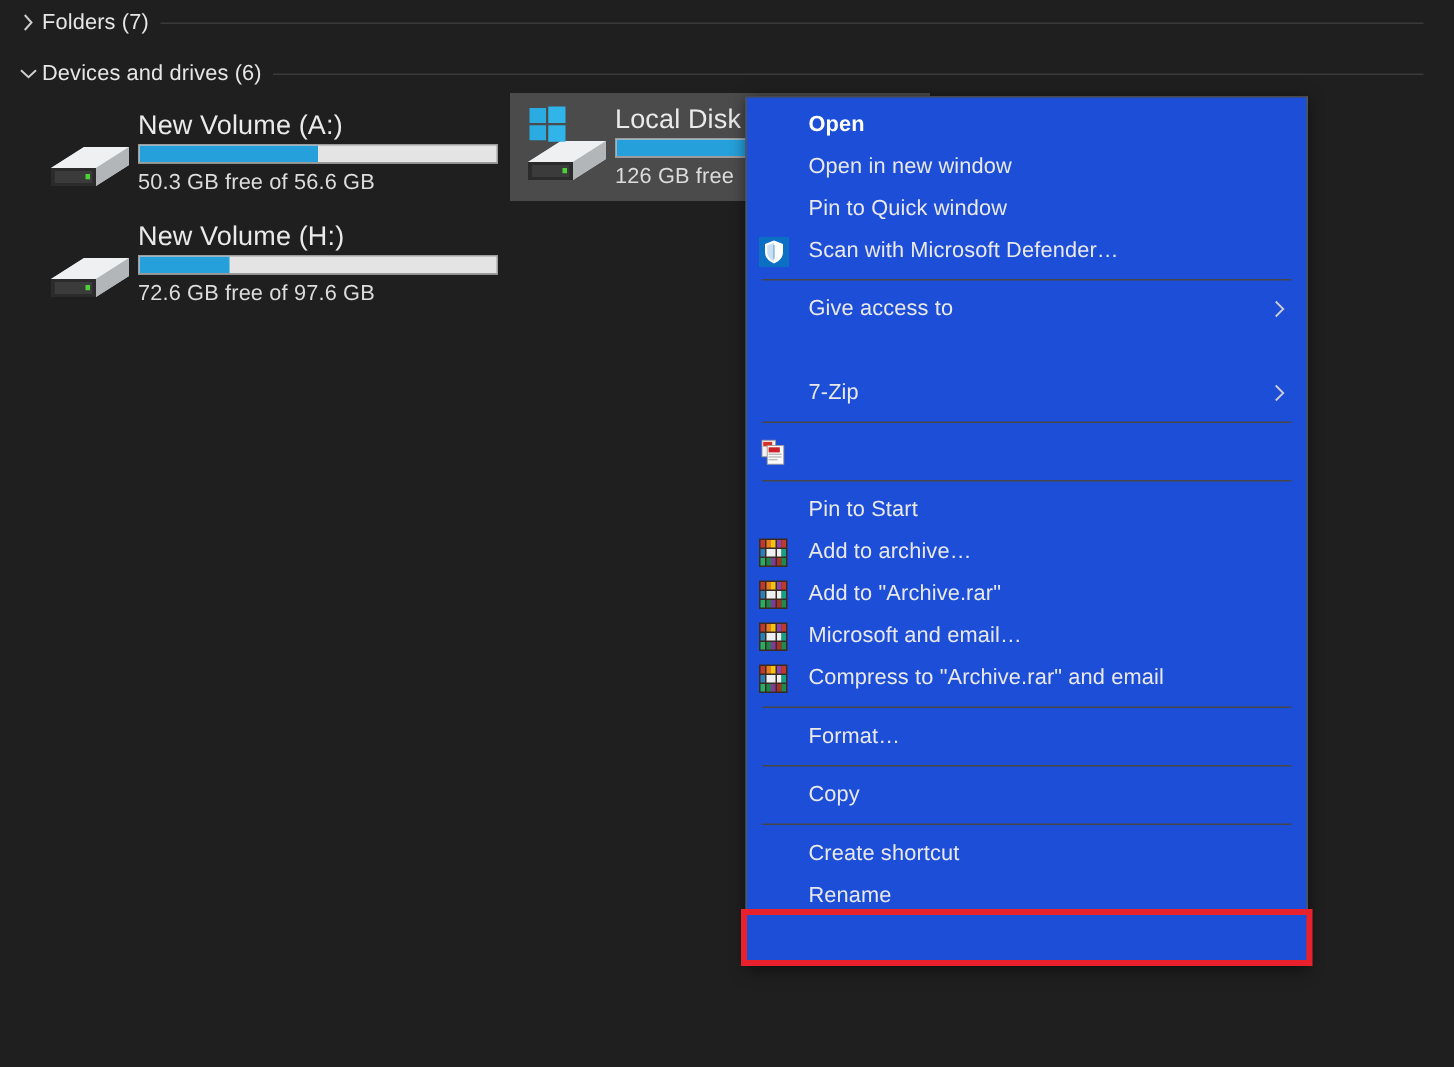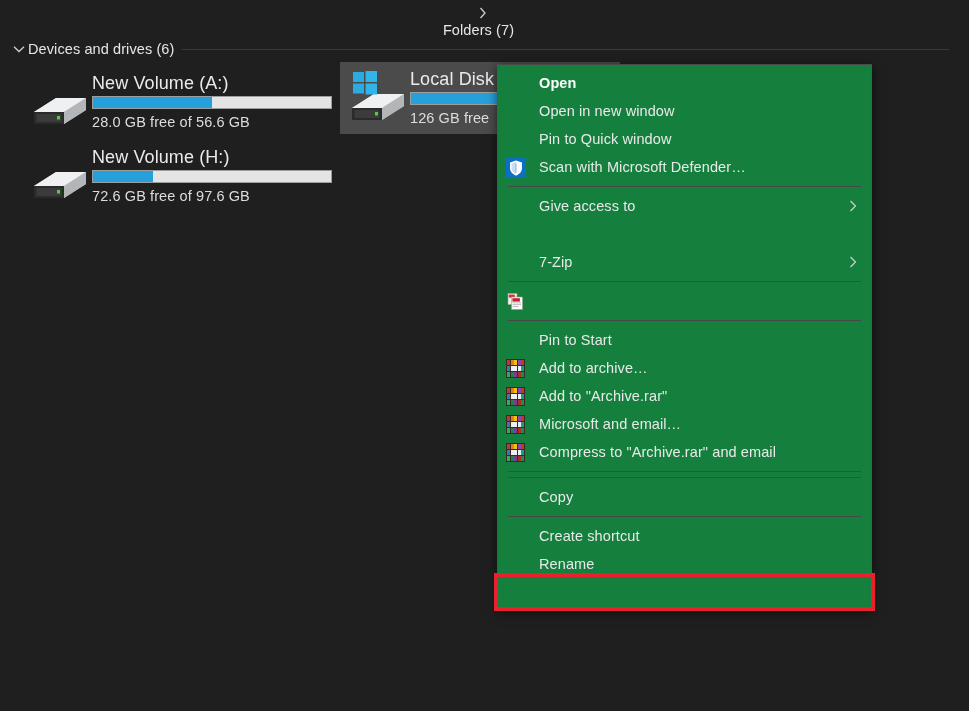--- a/index.html
+++ b/index.html
@@ -124,21 +124,21 @@
     width: 26px;
     height: 26px;
   }
 
   
   #context-menu {
     position: absolute;
     left: 497px;
     top: 64px;
     width: 375px;
-    background: #15803d;
+    background: #1d4ed8;
     border: 1px solid #555555;
     border-top-color: #4a4a4a;
     box-shadow: 0 2px 10px rgba(0,0,0,0.55);
     padding: 4px 0 4px 0;
     z-index: 20;
   }
 
   .menu-item {
     position: relative;
     display: flex;
@@ -208,21 +208,21 @@
     background: #3a2a22;
     padding: 1px;
   }
   .rar-icon i { display: block; }
 </style>
 </head>
 <body>
 
 <div id="explorer-pane">
 
-  <div class="group-header" id="group-folders" style="top:4px;flex-direction:column;">
+  <div class="group-header" id="group-folders" style="top:4px;">
     <span class="group-chevron">
       <svg viewBox="0 0 18 18">
           <path d="M6.5 4 L11 9 L6.5 14" fill="none" stroke="currentColor" stroke-width="1.3"></path>
         </svg>
     </span>
     <span class="group-title">Folders (7)</span>
     <span class="group-rule"></span>
   </div>
 
   <div class="group-header" id="group-devices" style="top:38px;">
@@ -246,21 +246,21 @@
           <rect x="10.5" y="44" width="25" height="8" fill="#3b3b3b"></rect>
           <rect x="31" y="46" width="3" height="3.5" fill="#4cd137"></rect>
         </g>
       </svg>
     </div>
     <div class="drive-info">
       <div class="drive-name">New Volume (A:)</div>
       <div class="drive-bar">
         <div class="fill" style="width: 50%;"></div>
       </div>
-      <div class="drive-free">28.0 GB free of 56.6 GB</div>
+      <div class="drive-free">50.3 GB free of 56.6 GB</div>
     </div>
   </div>
 
   <div class="drive-tile" style="left:22px; top:140px;">
     <div class="drive-icon-wrap">
       <svg class="hdd-svg" viewBox="0 0 66 64">
         <g>
           <polygon points="8,42 30,28 60,28 60,40 38,54 8,54" fill="#c9ccce"></polygon>
           <polygon points="8,42 30,28 60,28 38,42" fill="#eef0f1"></polygon>
           <polygon points="8,42 38,42 38,54 8,54" fill="#2b2b2b"></polygon>
@@ -458,20 +458,24 @@
           <i style="background: rgb(39, 174, 96);"></i>
           <i style="background: rgb(30, 132, 73);"></i>
           <i style="background: rgb(125, 60, 152);"></i>
           <i style="background: rgb(169, 50, 38);"></i>
           <i style="background: rgb(31, 138, 76);"></i>
         </span>
       </span>
       <span class="menu-label">Compress to "Archive.rar" and email</span>
     </div>
     <div class="menu-sep"></div>
+    <div class="menu-item">
+      <span class="menu-icon"></span>
+      <span class="menu-label">Format…</span>
+    </div>
     <div class="menu-sep"></div>
     <div class="menu-item">
       <span class="menu-icon"></span>
       <span class="menu-label">Copy</span>
     </div>
     <div class="menu-sep"></div>
     <div class="menu-item">
       <span class="menu-icon"></span>
       <span class="menu-label">Create shortcut</span>
     </div>

